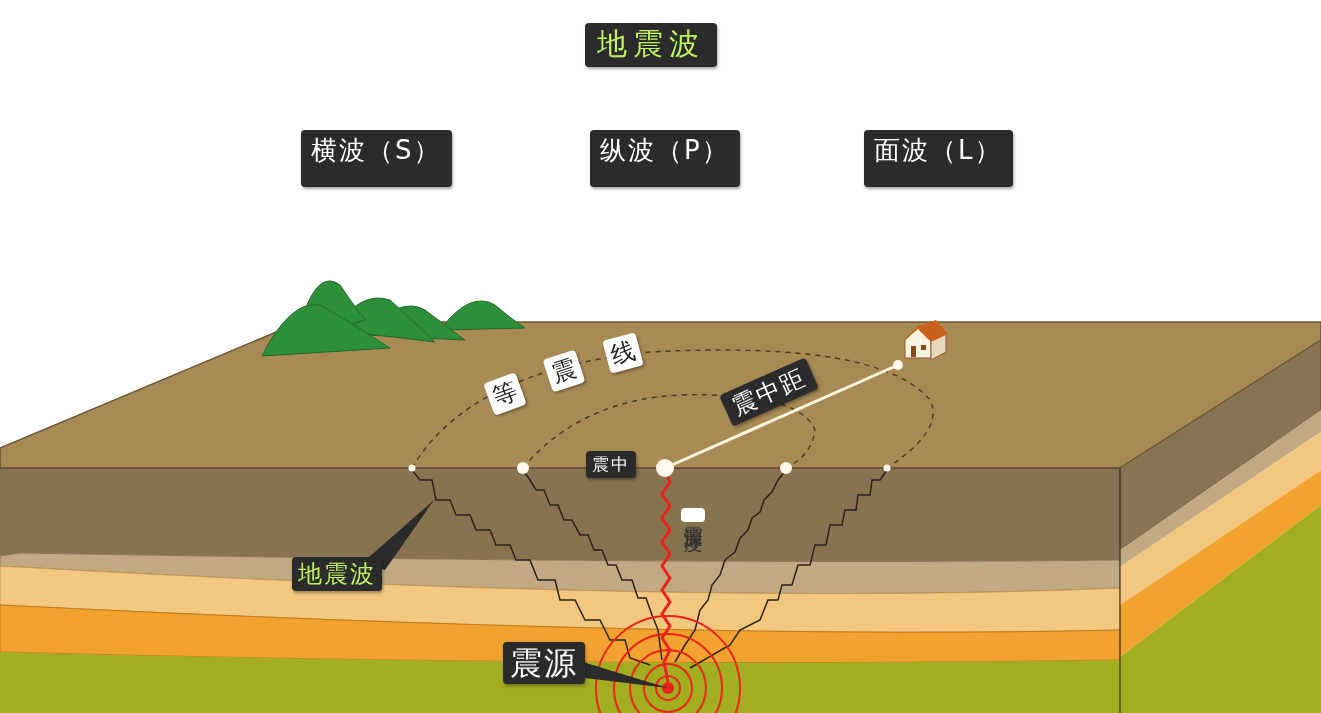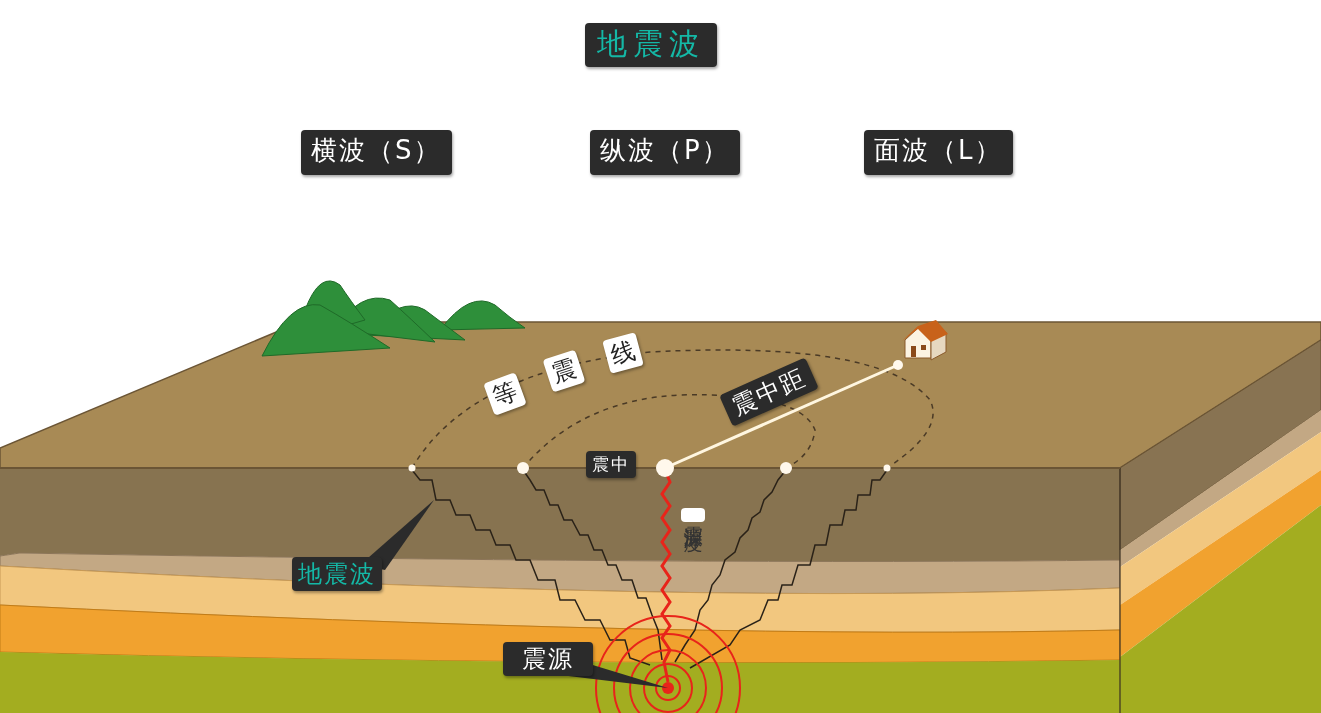--- a/index.html
+++ b/index.html
@@ -1,23 +1,23 @@
 <!DOCTYPE html>
 <html><head>
 <meta charset="utf-8">
 <style>
   html, body { margin:0; padding:0; background:#ffffff; }
   body { width:1321px; height:713px; position:relative; overflow:hidden;
          font-family:"DejaVu Sans", sans-serif; }
   svg#scene { position:absolute; left:0; top:0; }
   .label { position:absolute; background:#2b2b2b; border-radius:4px;
            box-shadow:1px 2px 3px rgba(0,0,0,0.35); color:#ffffff;
-           font-size:26px; line-height:1; padding:7px 10px 12px 10px;
+           font-size:26px; line-height:1; padding:7px 10px 24px 10px;
            white-space:nowrap; letter-spacing:2px; }
-  .label.yellow { color:#14b8a6; }
+  .label.yellow { color:#bef264; }
   .tile { position:absolute; background:#ffffff; border-radius:4px;
           box-shadow:1px 2px 3px rgba(0,0,0,0.35); color:#222;
           font-size:24px; width:34px; height:34px; line-height:34px;
           text-align:center; }
   .vtile { position:absolute; background:#ffffff; border-radius:4px;
            color:#333; font-size:19px; width:24px; line-height:23px;
            text-align:center; padding:3px 0; writing-mode:vertical-rl; letter-spacing:2px; }
 </style>
 </head>
 <body>
@@ -101,13 +101,13 @@
 <div class="tile" style="left:606px; top:336px; transform:rotate(-15deg);">线</div>
 
 <div class="label" style="left:722px; top:375px; transform:rotate(-24deg); font-size:24px; padding:5px 8px;">震中距</div>
 
 <div class="label" style="left:586px; top:451px; font-size:17px; padding:5px 6px;">震中</div>
 
 <div class="vtile" style="left:681px; top:508px;">震源深度</div>
 
 <div class="label yellow" style="left:292px; top:557px; font-size:24px; padding:5px 6px;">地震波</div>
 
-<div class="label" style="left:503px; top:642px; font-size:24px; padding:5px 19px;">震源</div>
+<div class="label" style="left:503px; top:642px; font-size:32px; padding:5px 7px;">震源</div>
 
 </body></html>

